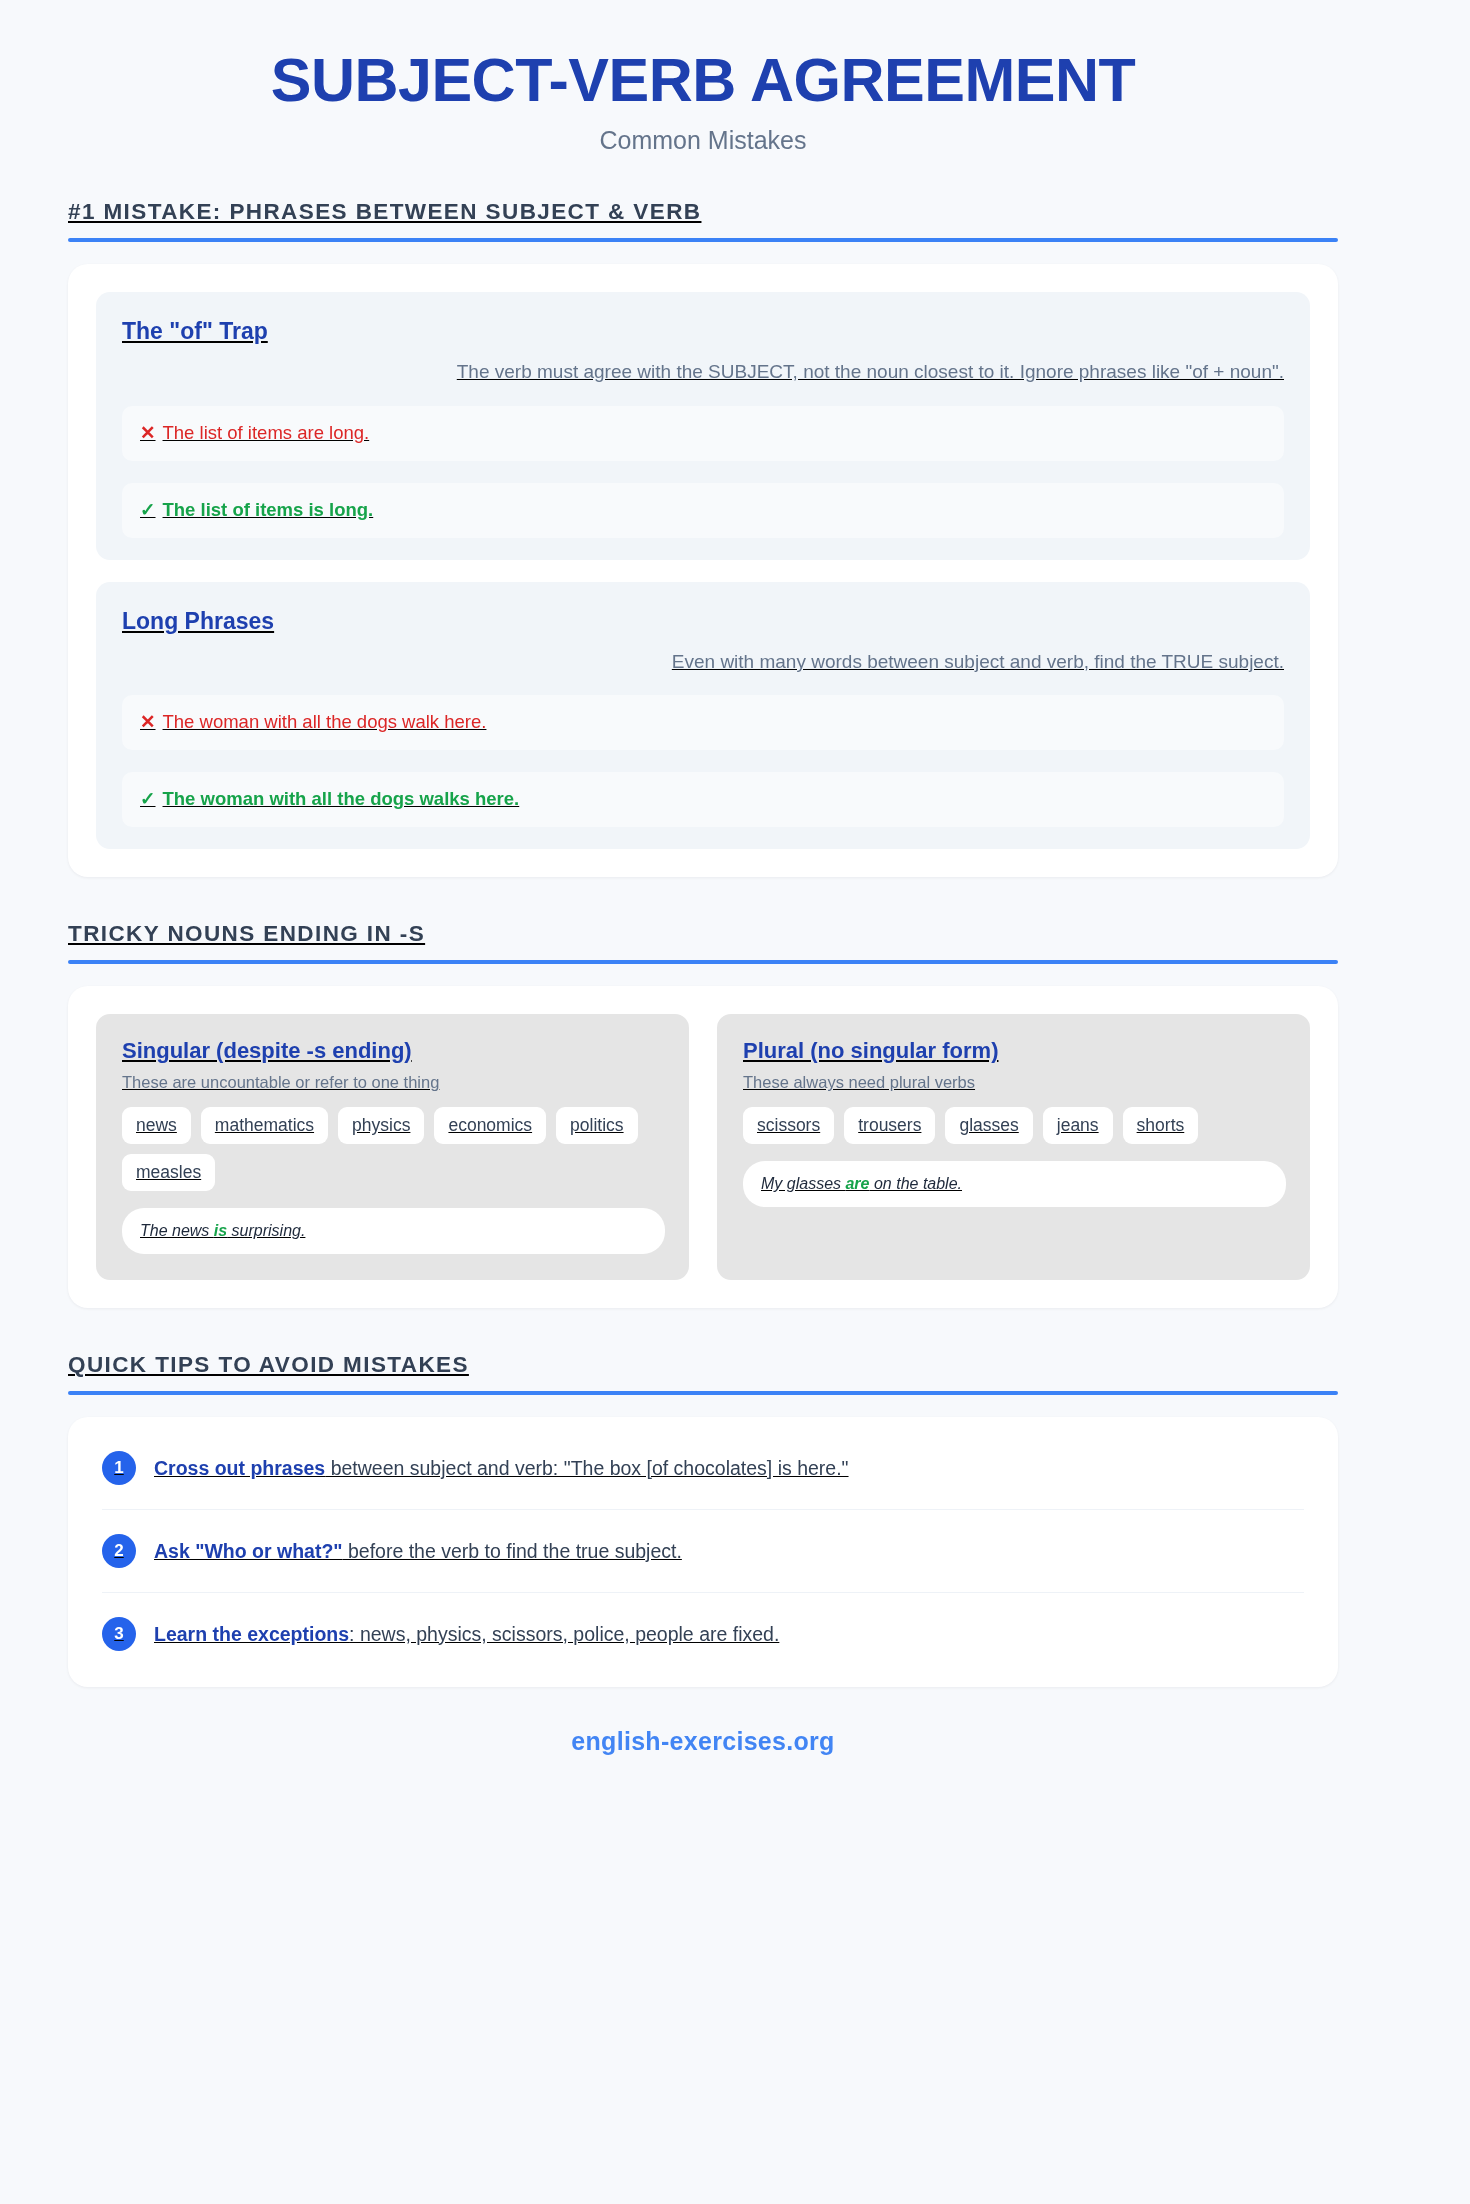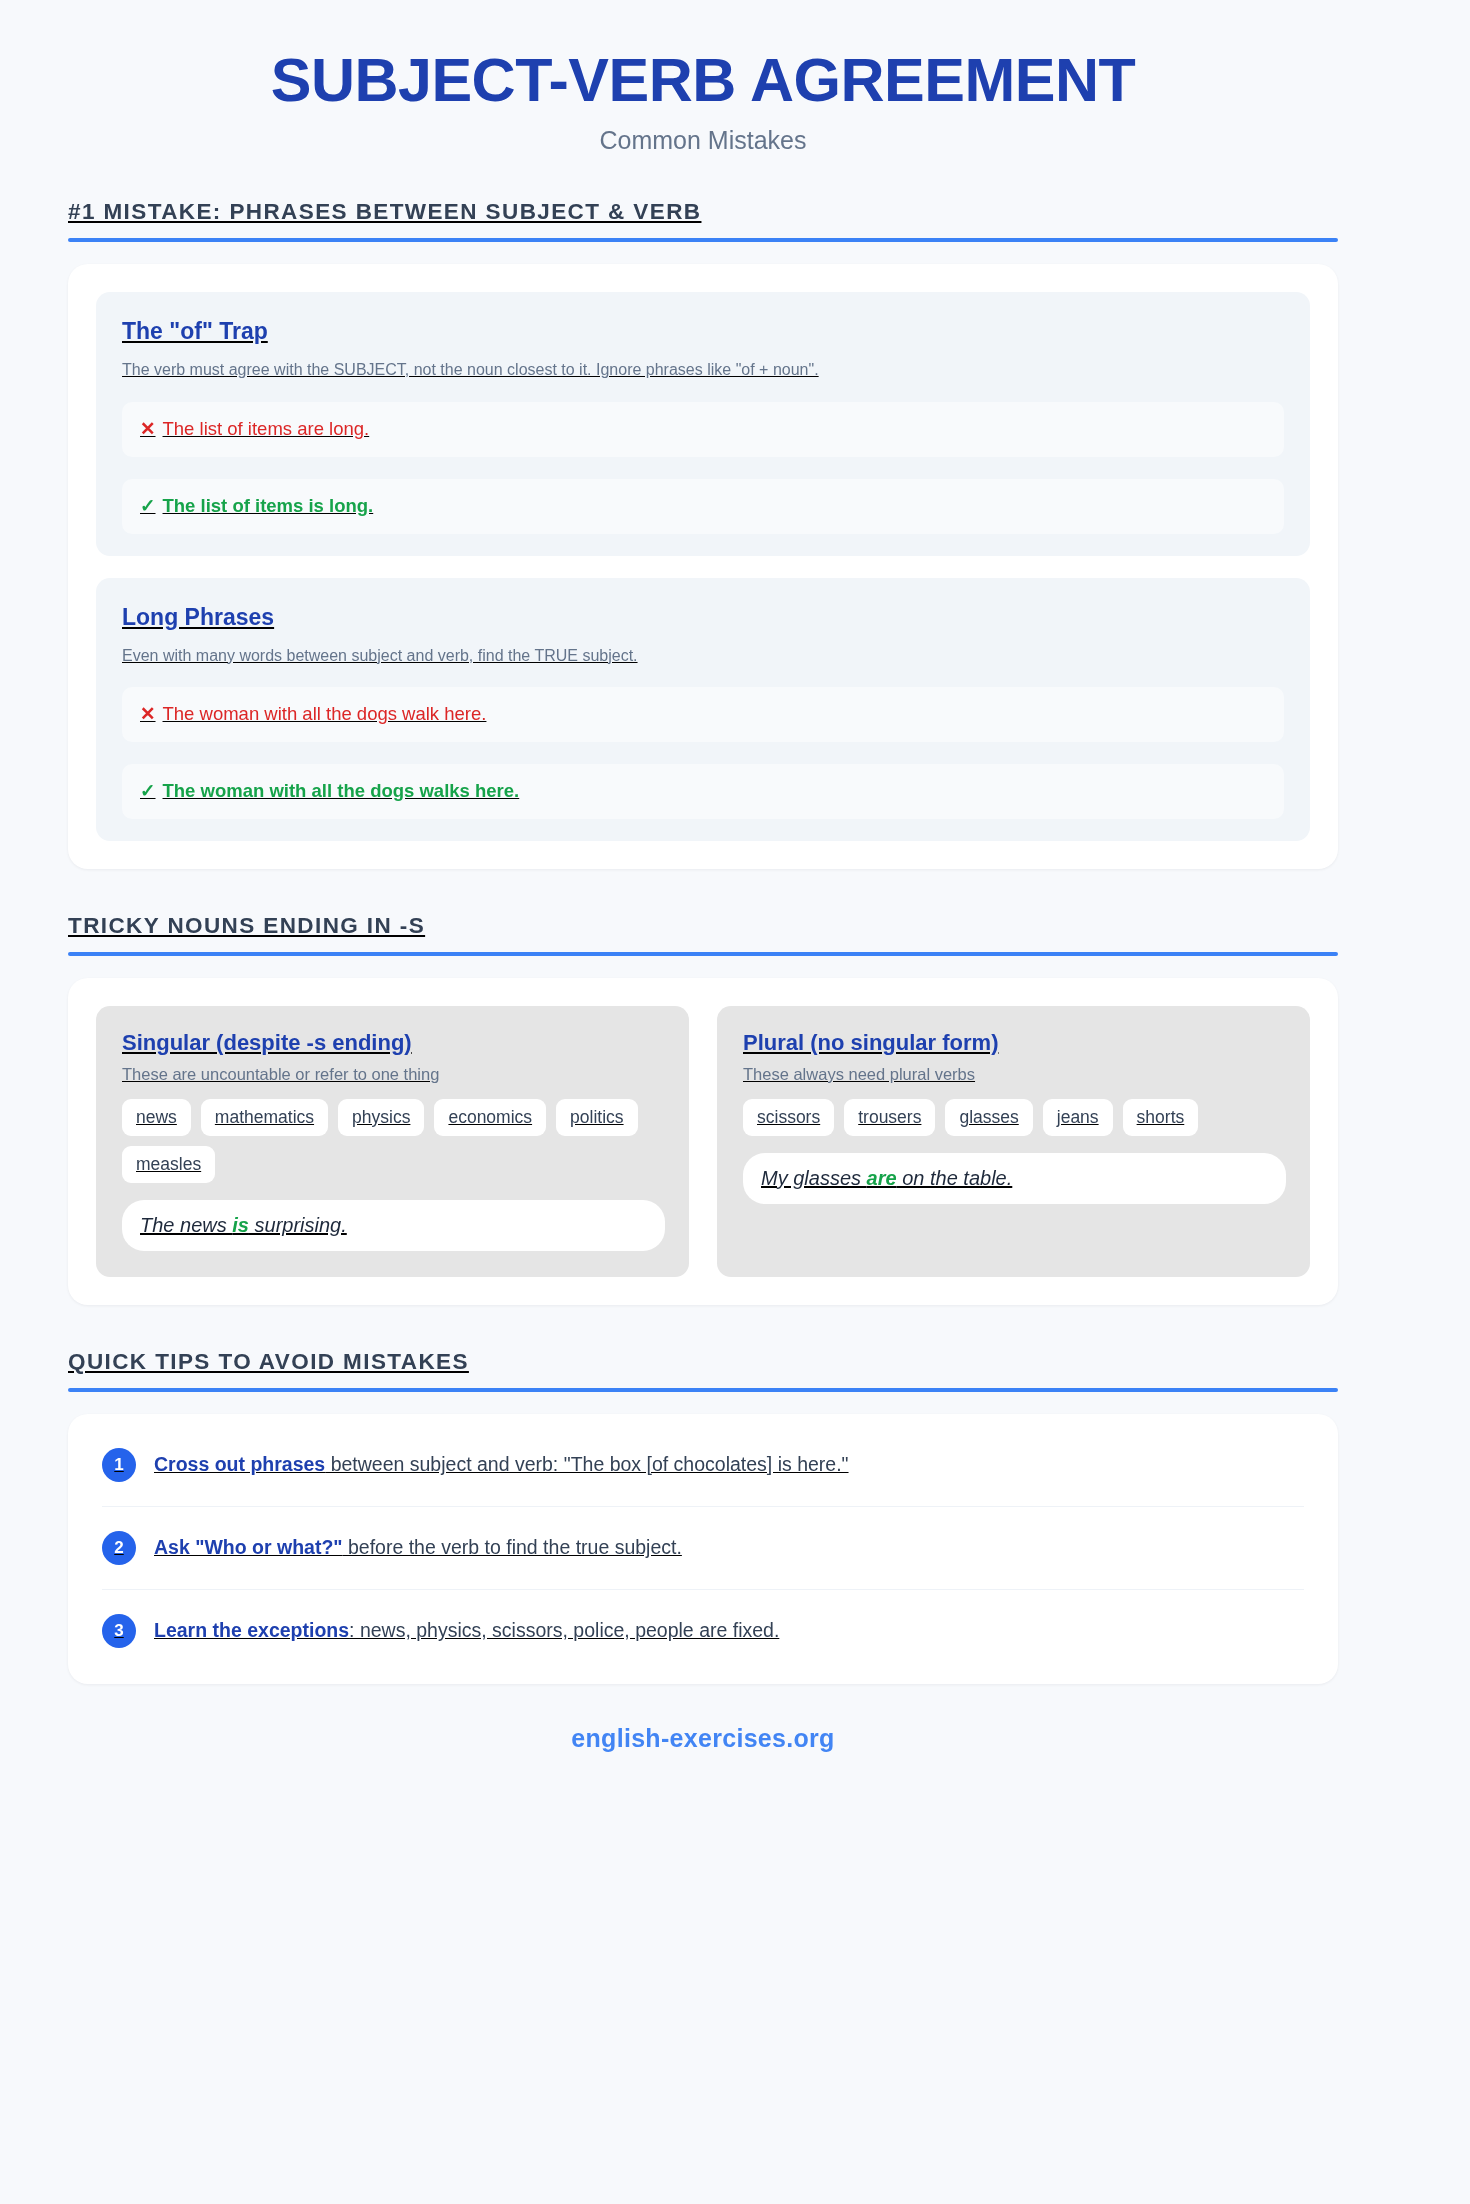--- a/index.html
+++ b/index.html
@@ -67,24 +67,25 @@
   }
   .subcard + .subcard { margin-top: 22px; }
 
   .subcard-title {
     font-size: 23px;
     font-weight: bold;
     color: #1e40af;
     margin-bottom: 14px;
   }
   .subcard-desc {
-    font-size: 16px;
+    font-size: 19px;
     color: #64748b;
     margin-bottom: 20px;
     line-height: 1.4;
+    text-align: right;
   }
 
   .example-row {
     display: flex;
     gap: 22px;
     flex-direction: column;
   }
   .example {
     flex: 1;
     background: #f8fafc;
@@ -127,21 +128,21 @@
     border-radius: 9px;
     padding: 8px 14px;
     font-size: 17.5px;
     color: #334155;
     white-space: nowrap;
   }
   .noun-example {
     background: #ffffff;
     border-radius: 22px;
     padding: 14px 18px;
-    font-size: 20px;
+    font-size: 16px;
     font-style: italic;
     color: #1e293b;
   }
   .noun-example b { color: #16a34a; font-style: italic; }
 
   
   .tips-card {
     background: #ffffff;
     border-radius: 20px;
     padding: 10px 34px 12px 34px;

